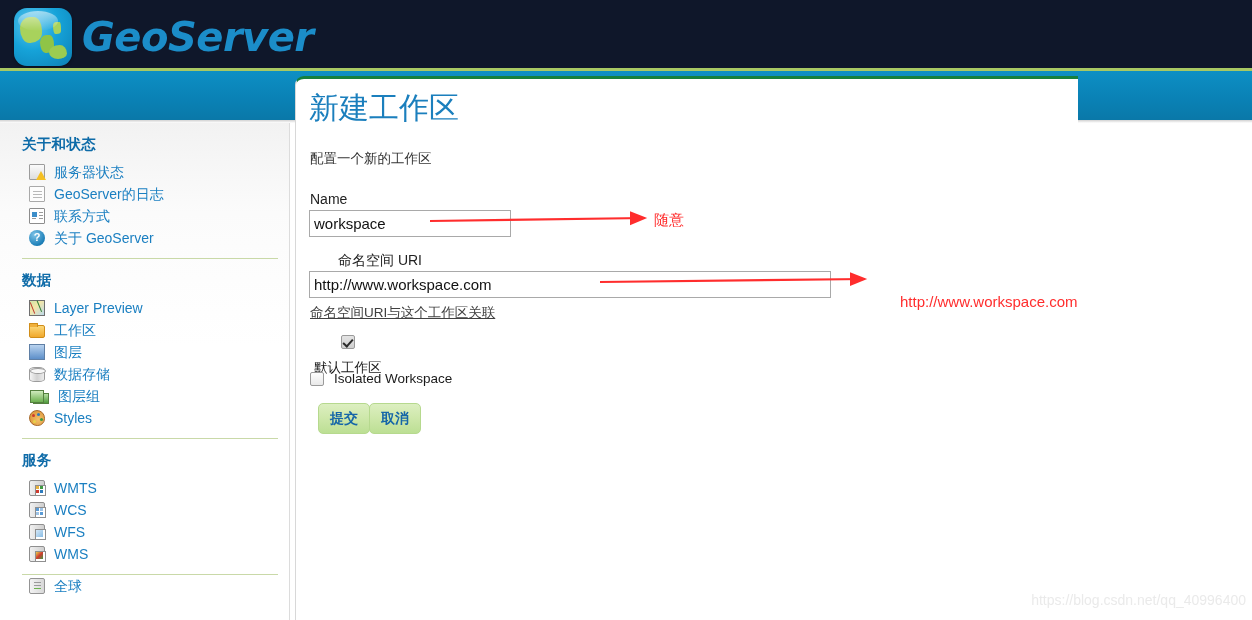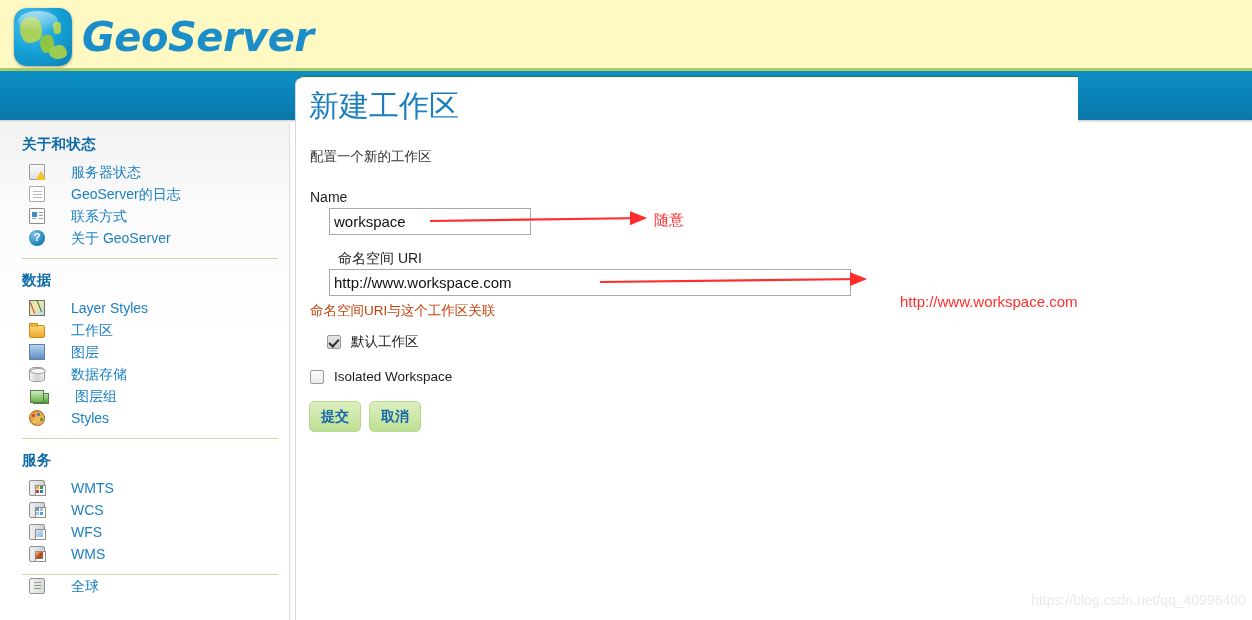--- a/index.html
+++ b/index.html
@@ -16,21 +16,21 @@
     width: 1252px;
     height: 620px;
     background: #ffffff;
   }
 
   
   #header {
     position: absolute;
     left: 0; top: 0;
     width: 1252px; height: 70px;
-    background: #fef9c3;
+    background: #0f172a;
   }
   #logo-wrap {
     position: absolute;
     left: 14px; top: 8px;
     display: flex;
     align-items: center;
     gap: 10px;
   }
   .globe {
     position: relative;
@@ -119,21 +119,20 @@
     gap: 9px;
     padding: 2px 0 2px 29px;
     height: 22px;
     cursor: pointer;
   }
   .side-item .lbl {
     font-size: 14px;
     color: #1a7fc1;
     line-height: 1;
     white-space: nowrap;
-    margin-left: 17px;
   }
   .side-sep {
     height: 1px;
     background: #c9d9a8;
     margin: 9px 5px 0 22px;
     width: 256px;
   }
 
   
   .ico {
@@ -339,21 +338,21 @@
 
   
   #content {
     position: absolute;
     left: 295px; top: 76px;
     width: 783px;
     height: 544px;
     background: #ffffff;
     border-top-left-radius: 9px;
     border-left: 1px solid #d8d8d8;
-    border-top: 1px solid #15803d;
+    border-top: 3px solid #15803d;
     padding: 12px;
   }
 
   #page-title {
     position: absolute;
     left: 13px; top: 14px;
     font-size: 30px;
     color: #1b7fbd;
     line-height: 1;
     white-space: nowrap;
@@ -373,26 +372,26 @@
   .text-input {
     position: absolute;
     border: 1px solid #a9a9a9;
     background: #ffffff;
     font-family: "Liberation Sans", sans-serif;
     font-size: 15px;
     color: #111111;
     padding: 2px 4px;
     outline: none;
     border-radius: 0;
-    margin-left: 20px;
   }
   .hint {
     position: absolute;
     font-size: 13.5px;
-    color: #c2410c;
+    color: #404040;
+    text-decoration: underline;
   }
 
   .cb-row {
     position: absolute;
     display: flex;
     align-items: center;
     gap: 10px;
   }
   .cbox {
     width: 14px; height: 14px;
@@ -493,21 +492,21 @@
         <div class="side-item">
           <span class="ico ico-help"></span>
           <span class="lbl">关于 GeoServer</span>
         </div>
       </div>
       <div class="side-sep"></div>
       <div class="side-section">
         <div class="side-head">数据</div>
         <div class="side-item">
           <span class="ico ico-map"></span>
-          <span class="lbl">Layer Styles</span>
+          <span class="lbl">Layer Preview</span>
         </div>
         <div class="side-item">
           <span class="ico ico-folder"></span>
           <span class="lbl">工作区</span>
         </div>
         <div class="side-item">
           <span class="ico ico-layer"></span>
           <span class="lbl">图层</span>
         </div>
         <div class="side-item">
@@ -558,31 +557,31 @@
     <div id="page-subtitle">配置一个新的工作区</div>
 
     <label class="field-label" style="left:14px; top:112px;">Name</label>
     <input class="text-input" type="text" style="left: 13px; top: 131px; width: 202px; height: 27px;" value="workspace">
 
     <label class="field-label" style="left:14px; top:173px;margin-left:28px;">命名空间 URI</label>
     <input class="text-input" type="text" style="left: 13px; top: 192px; width: 522px; height: 27px;" value="http://www.workspace.com">
 
     <div class="hint" style="left:14px; top:225px;">命名空间URI与这个工作区关联</div>
 
-    <div class="cb-row" style="left:31px; top:256px;">
+    <div class="cb-row" style="left:18px; top:256px;flex-direction:column;">
       <span class="cbox checked"></span>
       <span class="cb-label">默认工作区</span>
     </div>
 
     <div class="cb-row" style="left:14px; top:292px;">
       <span class="cbox"></span>
       <span class="cb-label">Isolated Workspace</span>
     </div>
 
-    <button class="gbtn" style="left:13px; top:324px; width:52px;">提交</button>
+    <button class="gbtn" style="left:22px; top:324px; width:52px;">提交</button>
     <button class="gbtn" style="left:73px; top:324px; width:52px;">取消</button>
   </div>
 
   <svg id="anno-svg">
     <defs>
       <marker id="ah" markerWidth="9" markerHeight="9" refX="7" refY="3.2" orient="auto" markerUnits="strokeWidth">
         <path d="M0,0 L8,3.2 L0,6.4 z" fill="#ff2d2d"></path>
       </marker>
     </defs>
     <line x1="430" y1="221" x2="645" y2="218" stroke="#ff2d2d" stroke-width="2.2" marker-end="url(#ah)"></line>

